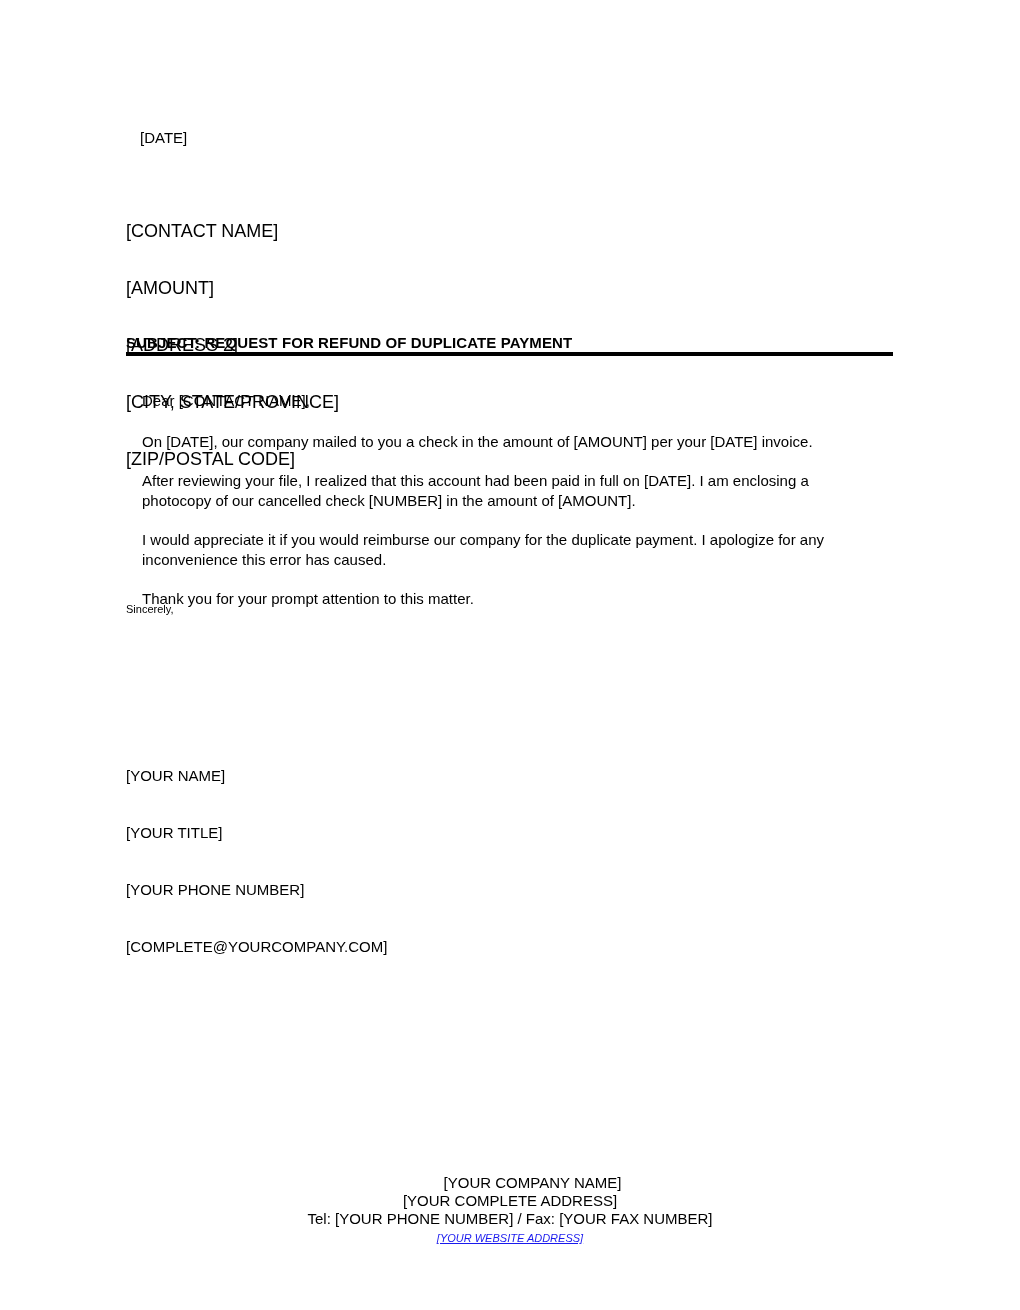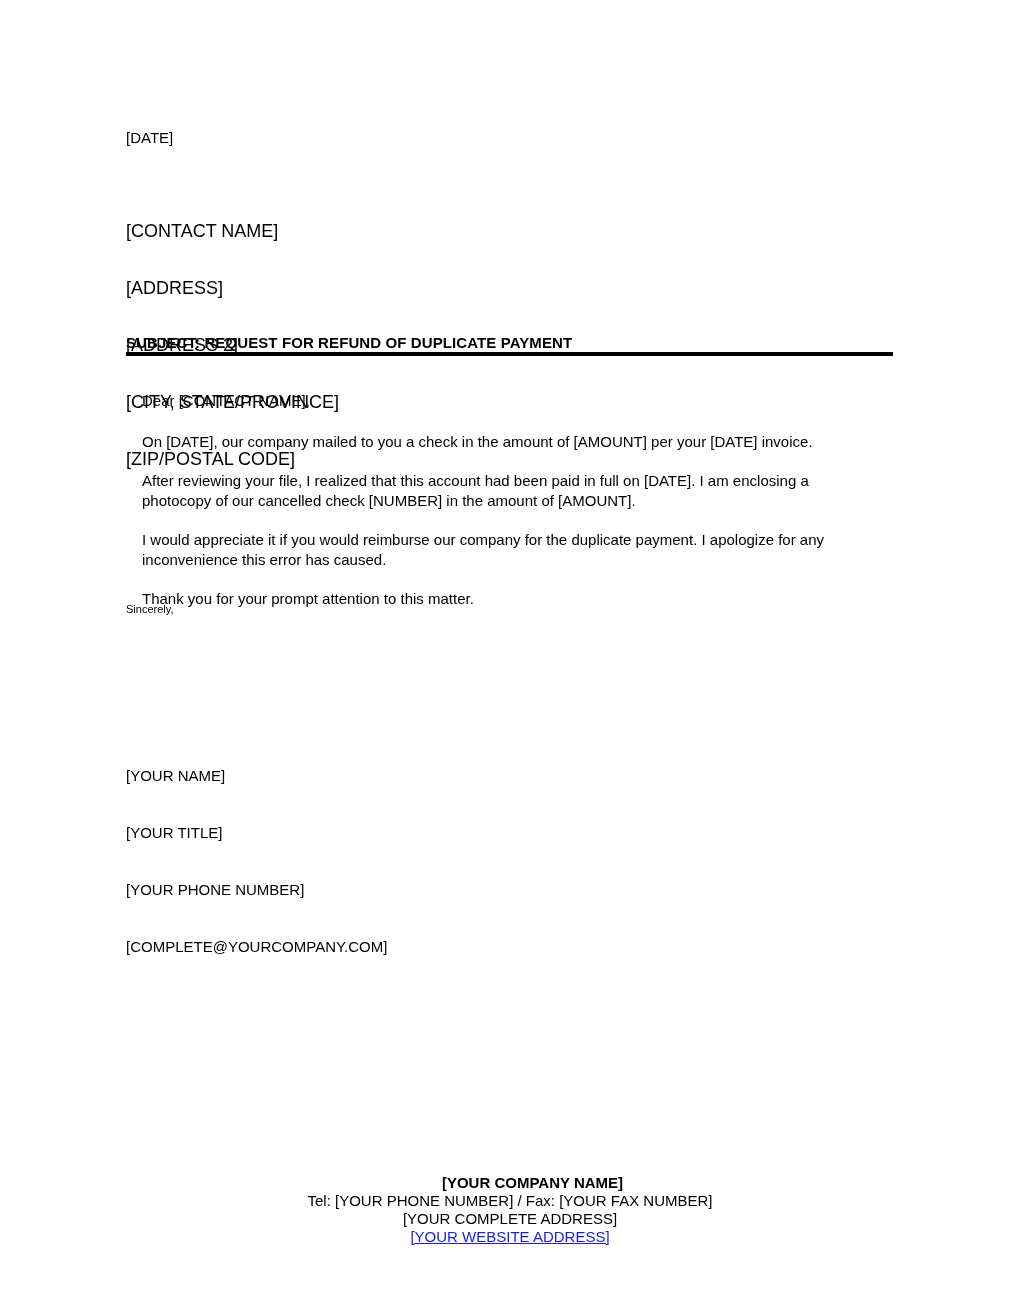--- a/index.html
+++ b/index.html
@@ -26,21 +26,21 @@
   .block {
     position: absolute;
     font-size: 15px;
     line-height: 19px;
     color: #000;
     white-space: pre-wrap;
   }
 
   
   #date-line {
-    left: 126px;
+    left: 140px;
     top: 128px;
   }
 
   
   #recipient-block {
     left: 126px;
     top: 184px;
   }
   #recipient-block .addr-line {
     display: block;
@@ -112,41 +112,42 @@
     text-align: center;
     font-size: 15px;
     line-height: 18px;
   }
   #footer .foot-line {
     display: block;
     font-size: 15px;
     line-height: 18px;
   }
   #footer .foot-line.company {
-    font-weight: bold;
+    font-weight: normal;
     margin-left: 45px;
   }
   #footer .foot-link {
     color: #1a1aee;
     text-decoration: underline;
-    font-size: 15px;
+    font-size: 11px;
     line-height: 18px;
     cursor: pointer;
+    font-style: italic;
   }
 </style>
 </head>
 <body>
 
 <div class="page">
 
   <div class="block" id="date-line">[DATE]</div>
 
   <div class="block" id="recipient-block">
     <span class="addr-line">[CONTACT NAME]</span>
-    <span class="addr-line">[ADDRESS]</span>
+    <span class="addr-line">[AMOUNT]</span>
     <span class="addr-line">[ADDRESS 2]</span>
     <span class="addr-line">[CITY, STATE/PROVINCE]</span>
     <span class="addr-line">[ZIP/POSTAL CODE]</span>
   </div>
 
   <div class="block" id="subject-line">SUBJECT: REQUEST FOR REFUND OF DUPLICATE PAYMENT</div>
   <div id="subject-rule"></div>
 
   <div id="body-area">
     <p class="para salutation">Dear [CONTACT NAME],</p>
@@ -160,20 +161,20 @@
 
   <div class="block" id="signature-block">
     <span class="sig-line">[YOUR NAME]</span>
     <span class="sig-line">[YOUR TITLE]</span>
     <span class="sig-line">[YOUR PHONE NUMBER]</span>
     <span class="sig-line">[COMPLETE@YOURCOMPANY.COM]</span>
   </div>
 
   <div id="footer">
     <span class="foot-line company">[YOUR COMPANY NAME]</span>
+    <span class="foot-line">[YOUR COMPLETE ADDRESS]</span>
     <span class="foot-line">Tel: [YOUR PHONE NUMBER] / Fax: [YOUR FAX NUMBER]</span>
-    <span class="foot-line">[YOUR COMPLETE ADDRESS]</span>
     <span class="foot-line">
       <a class="foot-link" href="#" style="color: rgb(26, 26, 238);">[YOUR WEBSITE ADDRESS]</a>
     </span>
   </div>
 
 </div>
 
 </body></html>

